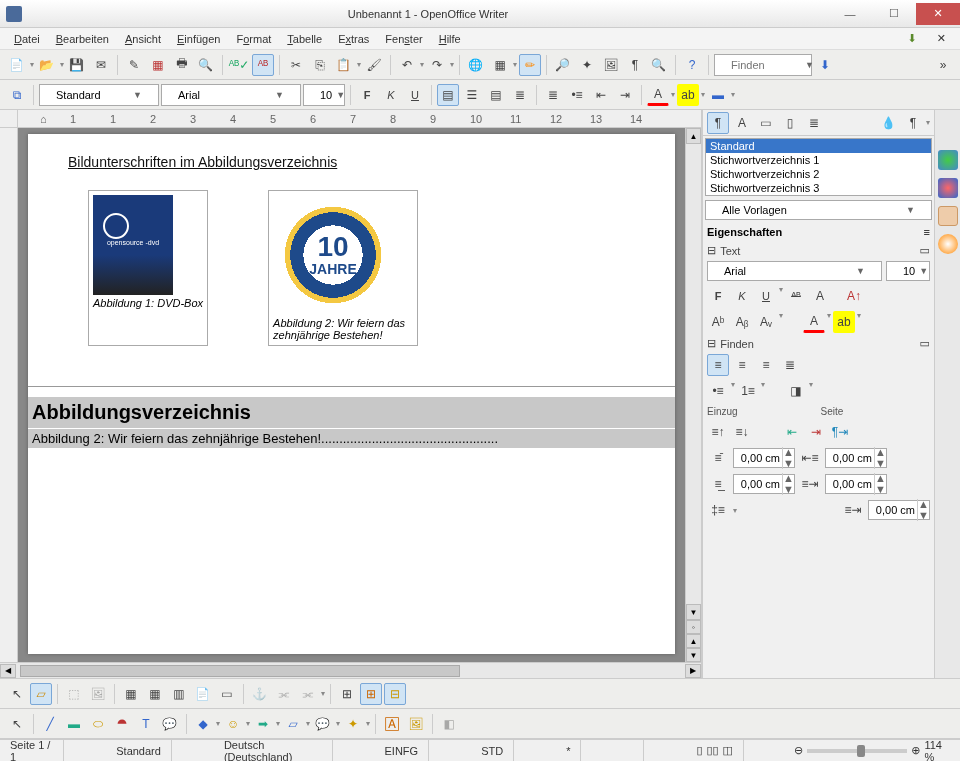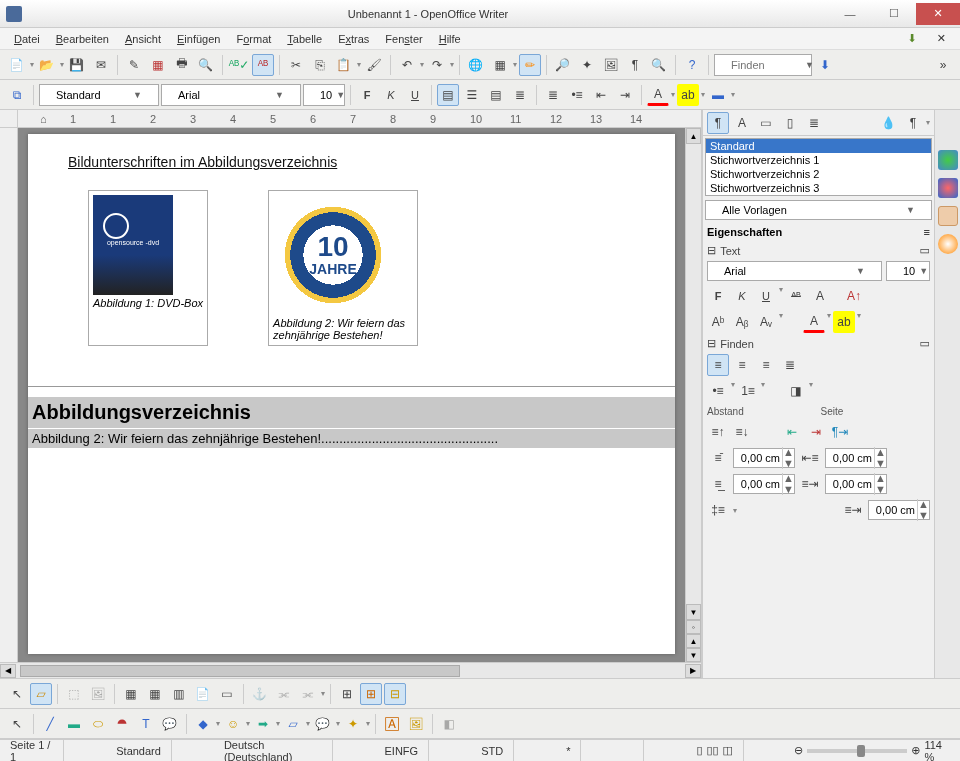--- a/index.html
+++ b/index.html
@@ -359,21 +359,21 @@
       <div class="tbtn">•≡</div>
         <span class="minus">▾</span>
       <div class="tbtn">1≡</div>
         <span class="minus">▾</span>
       <div style="width:16px;"></div>
       <div class="tbtn">◨</div>
         <span class="minus">▾</span>
     </div>
     <div class="sp-row">
       <div style="flex:1">
-          <div class="lab">Abstand</div>
+          <div class="lab">Einzug</div>
         </div>
       <div style="flex:1">
           <div class="lab">Seite</div>
         </div>
     </div>
     <div class="sp-grid">
       <div class="tbtn">≡↑</div>
       <div class="tbtn">≡↓</div>
       <div style="width:24px;"></div>
       <div class="tbtn" style="color:#2a8;">⇤</div>

